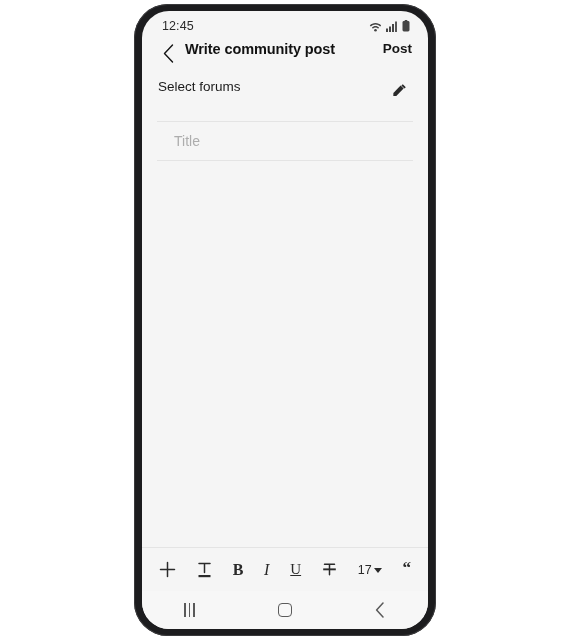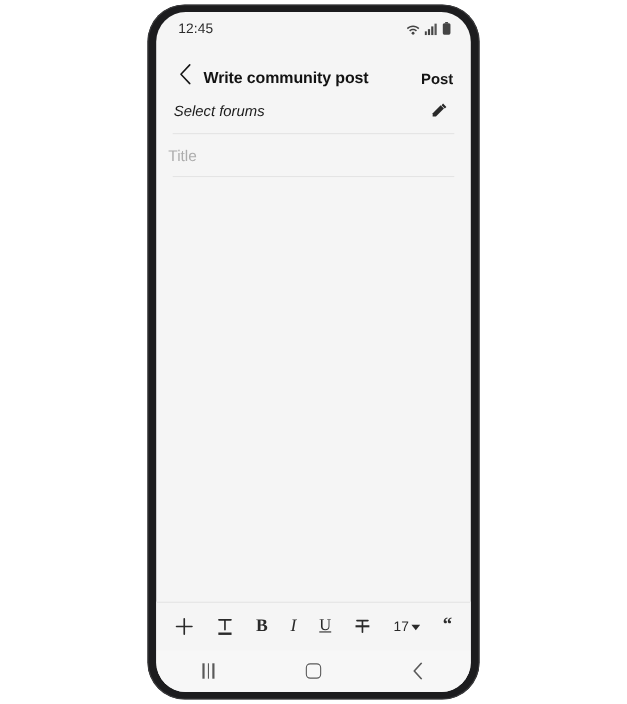--- a/index.html
+++ b/index.html
@@ -49,21 +49,21 @@
     display: flex;
     align-items: center;
     gap: 4px;
   }
   .status-icons svg { display: block; }
 
   
   .app-bar {
     flex: 0 0 38px;
     display: flex;
-    align-items: flex-end;
+    align-items: flex-start;
     padding: 0 16px 0 15px;
   }
   .back-btn {
     width: 22px; height: 24px;
     display: flex; align-items: center; justify-content: center;
     cursor: pointer;
   }
   .app-title {
     font-size: 14.5px;
     font-weight: bold;
@@ -76,23 +76,22 @@
     font-size: 13.5px;
     font-weight: bold;
     color: #141414;
     cursor: pointer;
   }
 
   
   .forums-row {
     flex: 0 0 42px;
     display: flex;
-    align-items: center;
+    align-items: flex-start;
     padding: 0 18px 0 16px;
-    font-style: italic;
   }
   .forums-label {
     font-size: 13.5px;
     color: #1a1a1a;
   }
   .pencil-btn {
     margin-left: auto;
     width: 22px; height: 22px;
     display: flex; align-items: center; justify-content: center;
     cursor: pointer;
@@ -103,21 +102,21 @@
     background: #e4e4e4;
     margin: 0 15px;
     flex: 0 0 1px;
   }
 
   
   .title-field {
     flex: 0 0 38px;
     display: flex;
     align-items: center;
-    padding: 0 11px;
+    padding: 0 32px;
   }
   .title-placeholder {
     font-size: 14px;
     color: #adadad;
   }
 
   
   .body-area {
     flex: 1 1 auto;
     padding: 17px 16px 0 16px;

